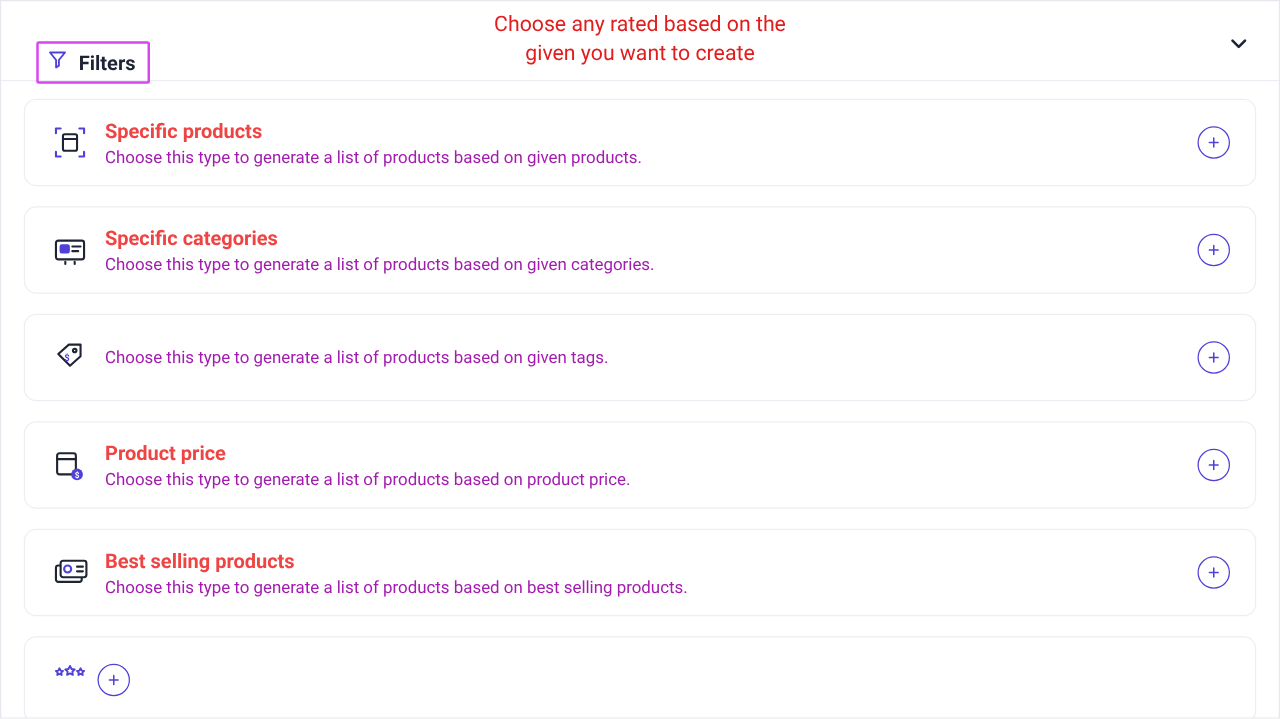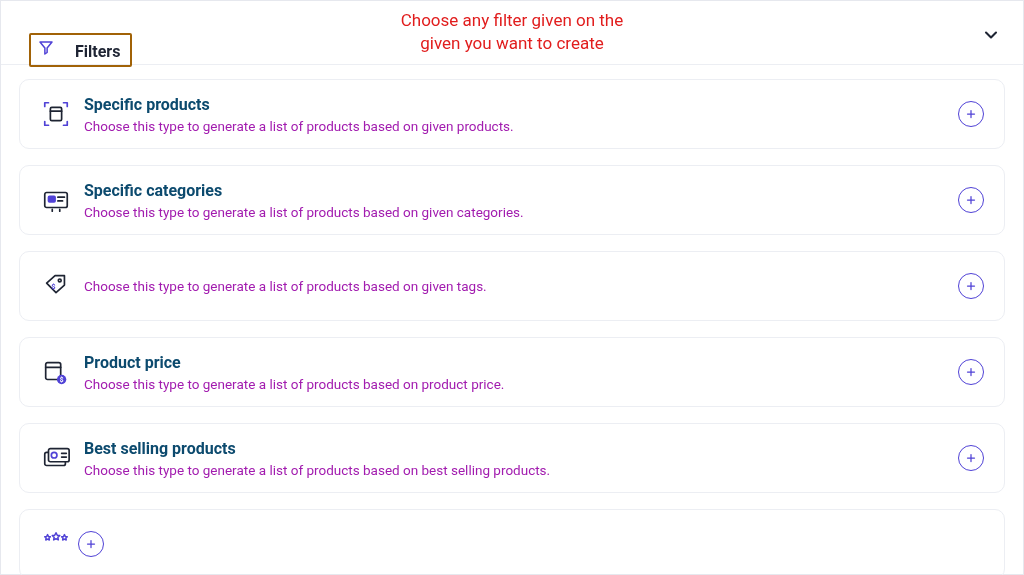--- a/index.html
+++ b/index.html
@@ -19,25 +19,25 @@
   }
   .header-row {
     position: relative;
     height: 64px;
     border-bottom: 1px solid #eceef3;
     display: flex;
     align-items: center;
   }
   .filters-btn {
     display: inline-flex;
-    align-items: flex-end;
-    gap: 20px;
+    align-items: center;
+    gap: 8px;
     margin-left: 14px;
     margin-top: 18px;
-    border: 2px solid #a16207;
+    border: 2px solid #d946ef;
     padding: 4px 10px 4px 6px;
     border-radius: 2px;
     cursor: pointer;
     position: absolute;
     top: 14px;
     left: 14px;
   }
   .filters-btn svg { width: 18px; height: 18px; }
   .filters-label {
     font-weight: 700;
@@ -85,21 +85,21 @@
     flex-shrink: 0;
   }
   .card-icon svg { width: 30px; height: 30px; }
   .card-body {
     flex: 1;
     padding-left: 6px;
   }
   .card-title {
     font-weight: 700;
     font-size: 16px;
-    color: #0c4a6e;
+    color: #ef4444;
     margin-bottom: 4px;
   }
   .card-desc {
     font-size: 13.5px;
     color: #a21caf;
   }
   .add-btn {
     width: 26px;
     height: 26px;
     border: 1.6px solid #5042d6;
@@ -122,21 +122,21 @@
     <div class="filters-btn">
       <span>
         <svg viewBox="0 0 24 24" fill="none" stroke="#5042d6" stroke-width="2" stroke-linecap="round" stroke-linejoin="round">
           <path d="M4 4h16l-6.5 8v6l-3 2v-8L4 4z"></path>
         </svg>
       </span>
       <span class="filters-label">Filters</span>
     </div>
 
     <div class="hint-text">
-      <div>Choose any filter given on the</div>
+      <div>Choose any rated based on the</div>
       <div>given you want to create</div>
     </div>
 
     <div class="chevron">
       <span>
         <svg viewBox="0 0 24 24" fill="none" stroke="#1e2433" stroke-width="2.5" stroke-linecap="round" stroke-linejoin="round">
           <polyline points="6 9 12 15 18 9"></polyline>
         </svg>
       </span>
     </div>

